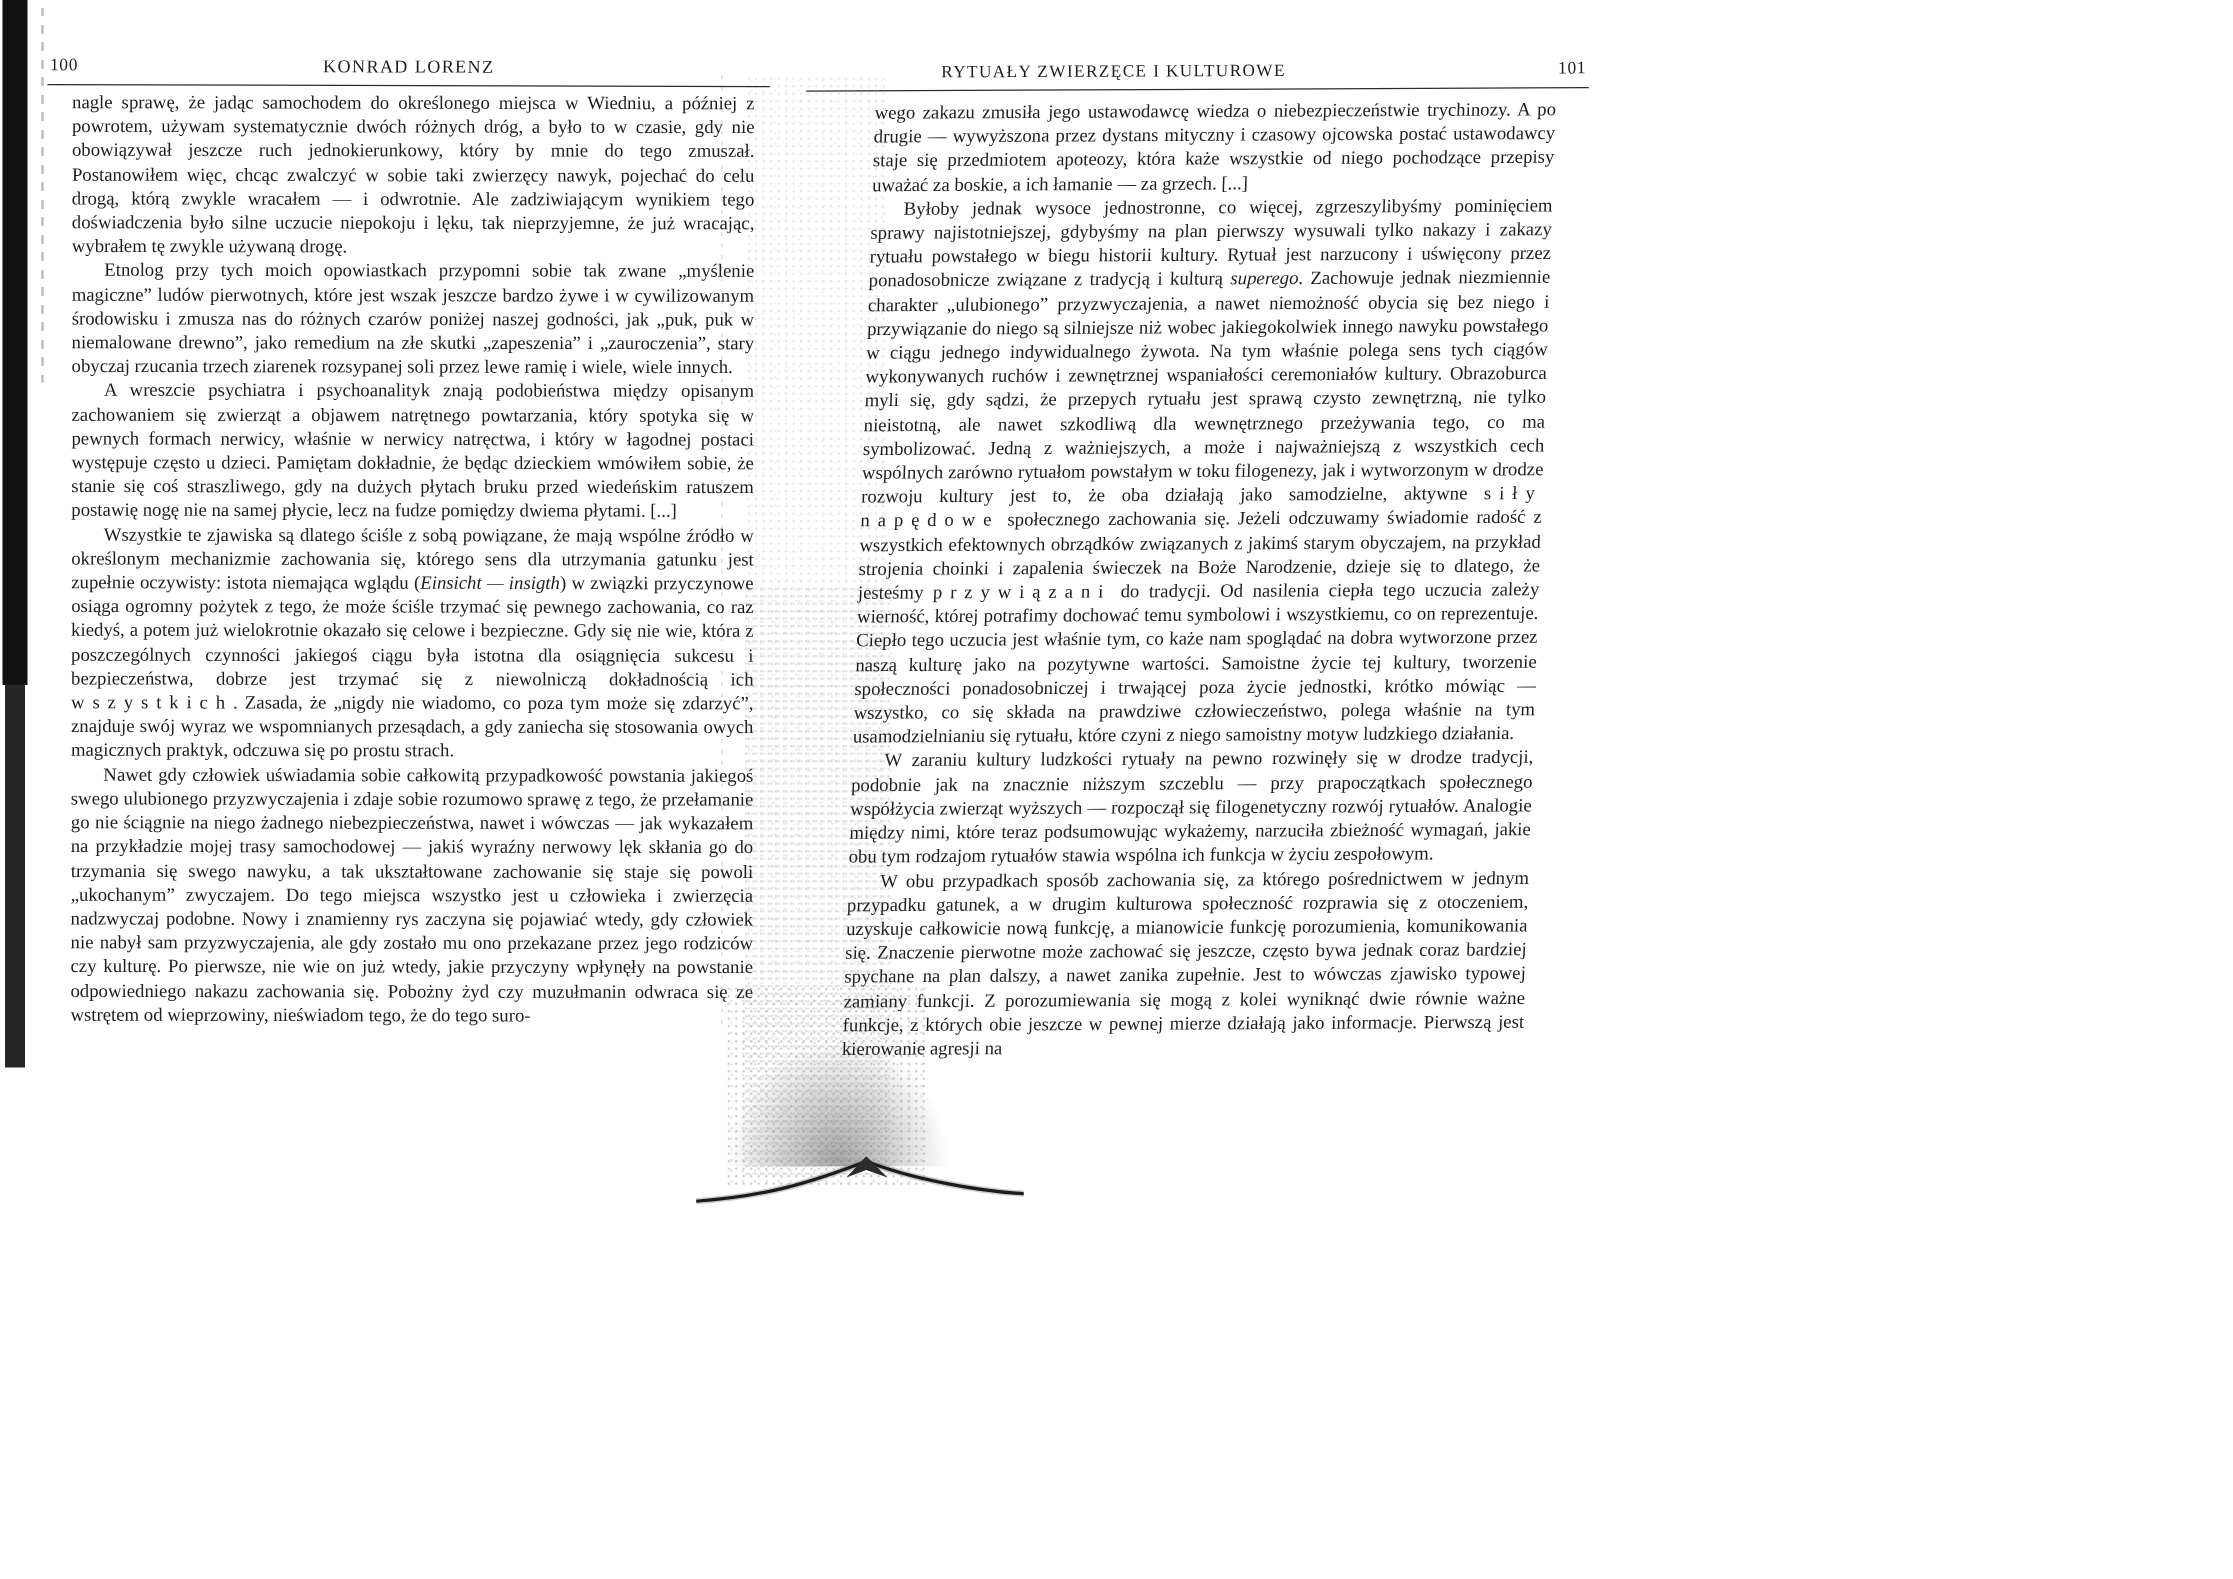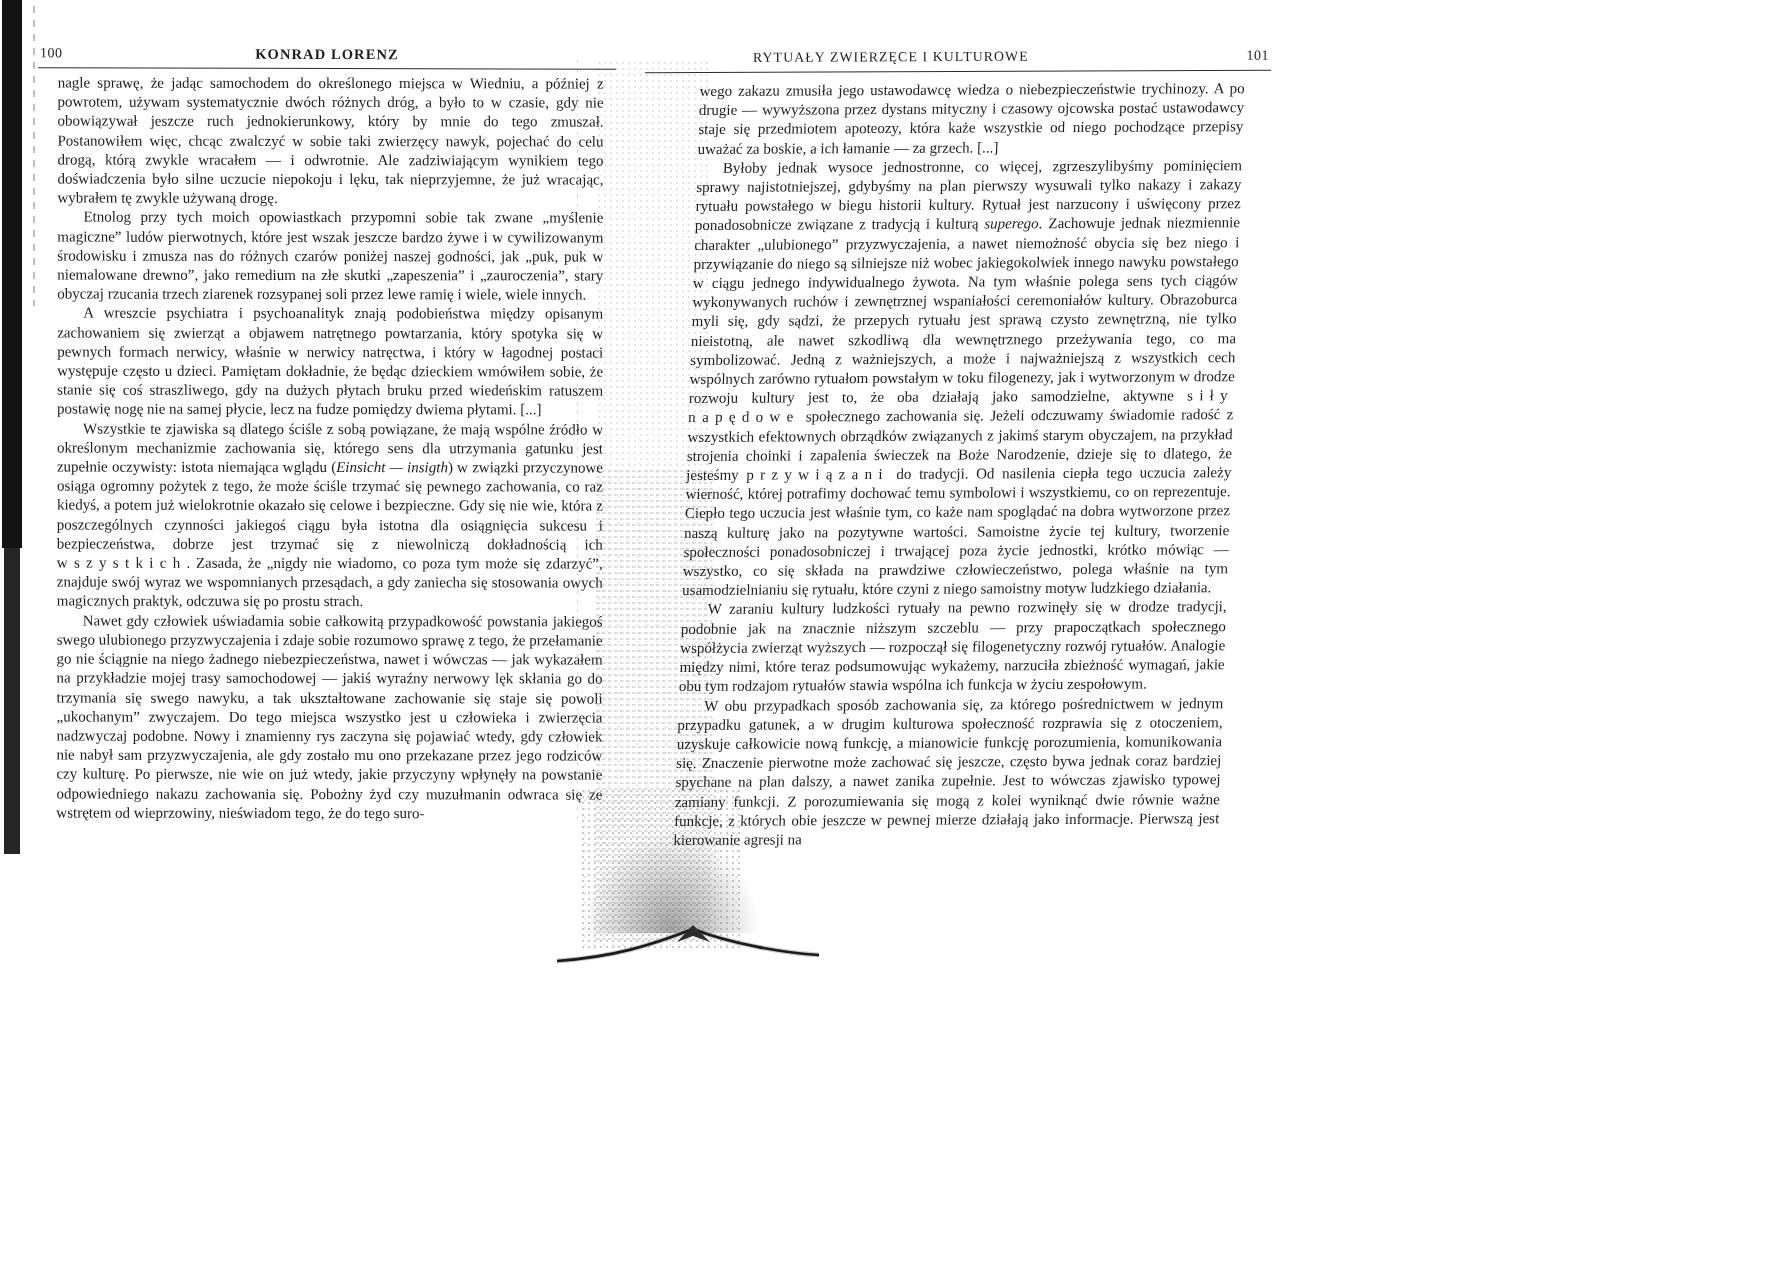--- a/index.html
+++ b/index.html
@@ -22,21 +22,21 @@
   .speckle-b{left:596px;top:470px;width:118px;height:470px;opacity:.22;}
   .speckle-c{left:582px;top:790px;width:160px;height:160px;opacity:.32;}
   .binding-cloud{position:absolute;left:583px;top:833px;width:175px;height:100px;
     background:radial-gradient(ellipse at 50% 96%,rgba(95,95,95,.55) 0%,rgba(135,135,135,.28) 45%,transparent 72%);}
   .binding-shadow{position:absolute;left:553px;top:918px;width:285px;height:52px;}
   
   .running-head{position:absolute;height:24px;border-bottom:1.6px solid #2c2c2c;font-size:14.5px;letter-spacing:1.1px;}
   .running-head .rh-title{position:absolute;top:2px;white-space:nowrap;}
   .running-head .rh-num{position:absolute;top:2px;font-size:14px;letter-spacing:.5px;}
   #head-left{left:38px;top:44px;width:578px;transform:rotate(.15deg);}
-  #head-left .rh-title{left:50%;transform:translateX(-50%);font-weight:bold;}
+  #head-left .rh-title{left:50%;transform:translateX(-50%);}
   #head-left .rh-num{left:2px;}
   #head-right{left:645px;top:47px;width:626px;transform:rotate(-.25deg);}
   #head-right .rh-title{left:108px;font-size:13.8px;}
   #head-right .rh-num{right:2px;margin-left:48px;}
   .page-body{position:absolute;width:546px;font-size:15px;line-height:19.2px;text-align:justify;}
   #body-left{left:57px;top:74px;transform:rotate(.1deg);}
   #body-right{left:700px;top:82px;width:545px;transform:skewX(-2.3deg) rotate(-.3deg);transform-origin:top left;}
   .para{margin:0;text-indent:26px;}
   .para.noindent{text-indent:0;}
   .it{font-style:italic;}

